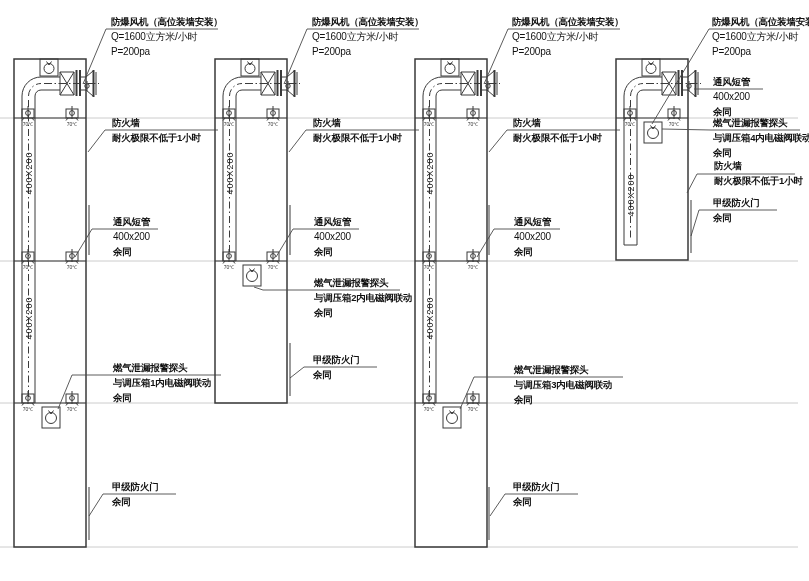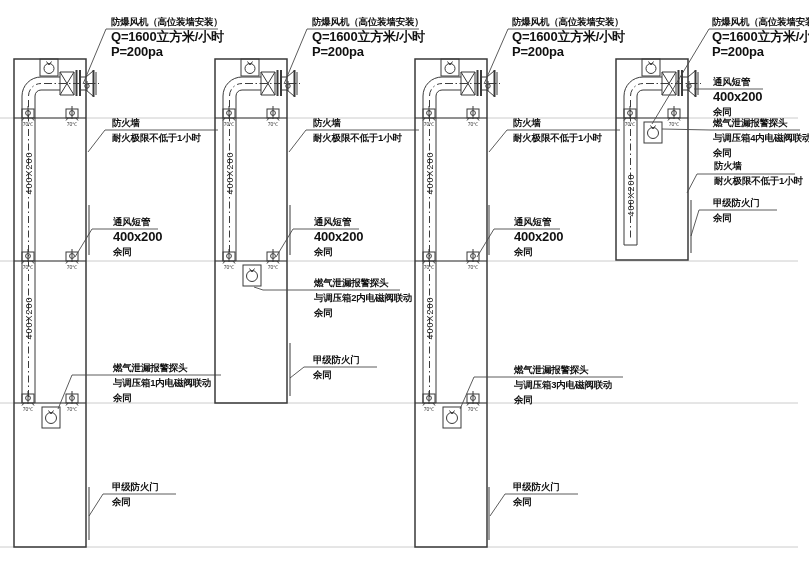--- a/index.html
+++ b/index.html
@@ -11,21 +11,21 @@
   .r{stroke:#3a3a3a;stroke-width:1.5;fill:none;}
   .lt{stroke:#cccccc;stroke-width:1;}
   .ld{stroke:#4a4a4a;stroke-width:0.9;fill:none;}
   .dash{stroke-dasharray:7 3 1.5 3;}
   .dashdot{stroke-dasharray:8 2.5 1.5 2.5;}
   .dt{font-family:"Liberation Sans",sans-serif;font-size:9px;fill:#222;letter-spacing:1px;}
   .tt{font-family:"Liberation Sans",sans-serif;font-size:5px;fill:#333;}
   .lbl{position:absolute;white-space:nowrap;color:#111;}
   .line{height:15px;line-height:14px;}
   .cn{font-weight:700;font-size:9.5px;letter-spacing:-0.2px;}
-  .num{font-weight:700;font-size:13px;letter-spacing:-0.2px;}
+  .num{font-weight:400;font-size:10px;letter-spacing:-0.2px;}
 </style>
 </head>
 <body>
 
 <div id="canvas">
   <svg id="lw" width="809" height="581" viewBox="0 0 809 581">
       <line x1="0" y1="118" x2="798" y2="118" class="lt"></line>
       <line x1="0" y1="261" x2="798" y2="261" class="lt"></line>
       <line x1="0" y1="403" x2="798" y2="403" class="lt"></line>
       <line x1="0" y1="547" x2="798" y2="547" class="lt"></line>

